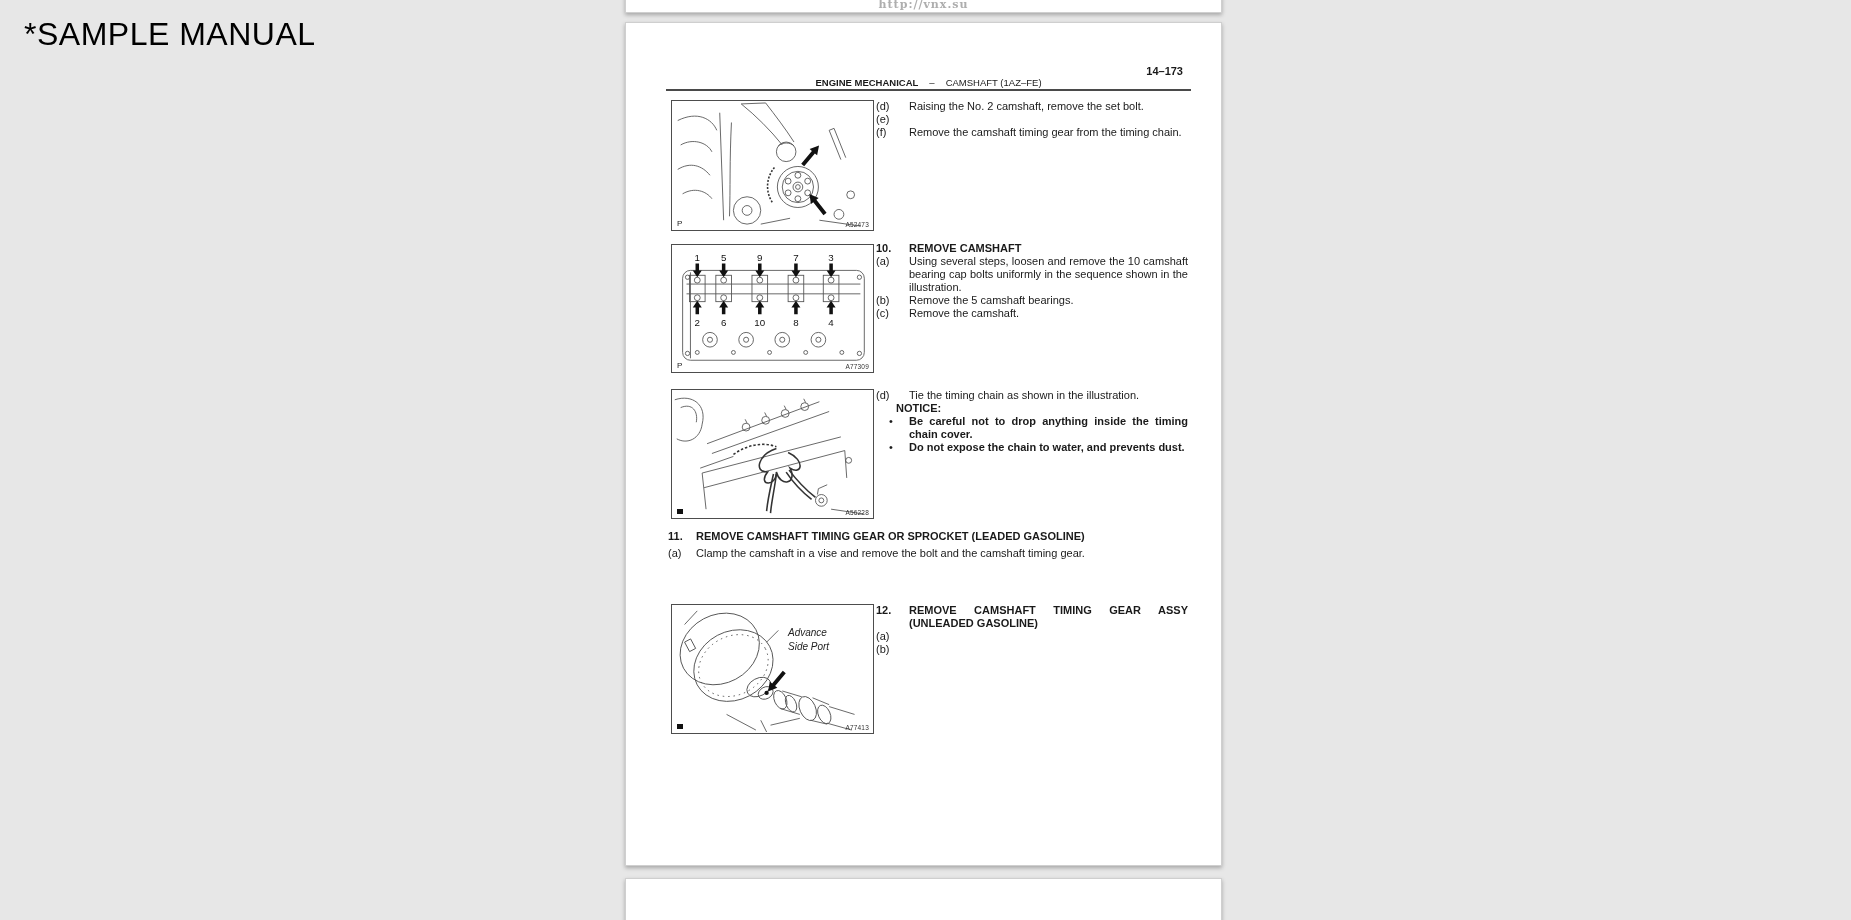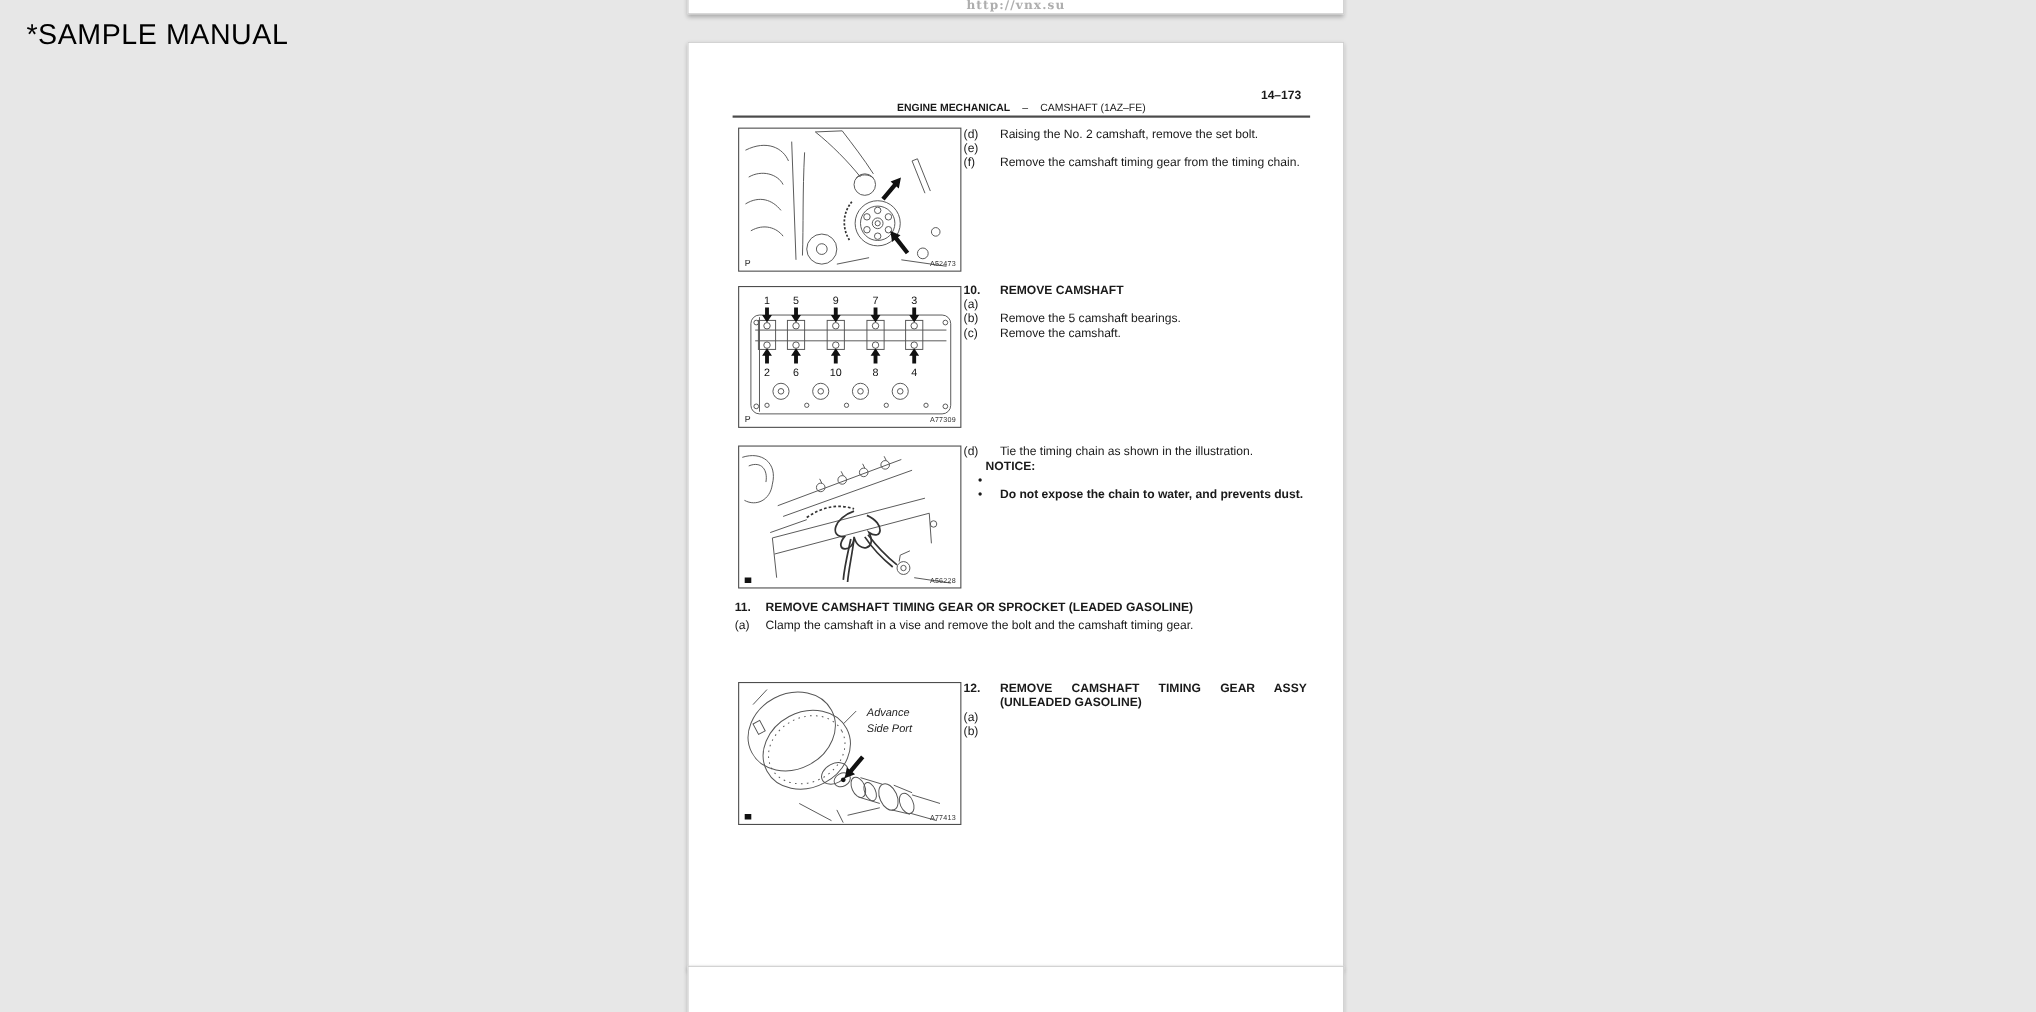--- a/index.html
+++ b/index.html
@@ -1,26 +1,26 @@
 <!DOCTYPE html>
 <html><head>
 <meta charset="utf-8">
 <style>
   * { margin:0; padding:0; box-sizing:border-box; }
   html,body { width:1851px; height:920px; overflow:hidden;
     background:#e7e7e7; font-family:"Liberation Sans", sans-serif; }
 
-  .sample-label { position:absolute; left:24px; top:16px; font-size:26px;
+  .sample-label { position:absolute; left:24px; top:16px; font-size:32px;
     color:#000; letter-spacing:.5px; }
 
   .doc-column { position:absolute; left:625px; top:0; width:597px; height:920px; }
   .page { position:absolute; left:0; width:597px; background:#fff;
     border:1px solid #cfcfcf; box-shadow:0 2px 4px rgba(0,0,0,.28); }
   .page-top { top:-6px; height:19px; }
-  .page-main { top:38px; height:844px; }
+  .page-main { top:22px; height:844px; }
   .page-bottom { top:878px; height:50px; }
 
   .watermark { position:absolute; left:0; right:0; bottom:1px; text-align:center;
     font-family:"DejaVu Serif", serif; font-weight:bold; font-size:11px;
     color:#aeaeae; letter-spacing:1px; }
 
   .page-number { position:absolute; top:42px; right:38px; font-size:11px;
     font-weight:bold; color:#1a1a1a; }
   .page-header { position:absolute; top:54px; left:40px; width:525px;
     text-align:center; font-size:9.5px; color:#1a1a1a; }
@@ -187,20 +187,21 @@
       <div class="fig-code">A77309</div>
     </div>
 
     <div class="tblock" style="top:219px; left:250px; width:312px;">
       <div class="item">
         <span class="lab bold">10.</span>
         <span class="txt bold">REMOVE CAMSHAFT</span>
       </div>
       <div class="item">
         <span class="lab">(a)</span>
+        <span class="txt">Using several steps, loosen and remove the 10 camshaft bearing cap bolts uniformly in the sequence shown in the illustration.</span>
       </div>
       <div class="item">
         <span class="lab">(b)</span>
         <span class="txt">Remove the 5 camshaft bearings.</span>
       </div>
       <div class="item">
         <span class="lab">(c)</span>
         <span class="txt">Remove the camshaft.</span>
       </div>
     </div>
@@ -231,20 +232,21 @@
     </div>
 
     <div class="tblock" style="top:366px; left:250px; width:312px;">
       <div class="item">
         <span class="lab">(d)</span>
         <span class="txt">Tie the timing chain as shown in the illustration.</span>
       </div>
       <div class="notice-title">NOTICE:</div>
       <div class="item">
         <span class="bullet-lab">•</span>
+        <span class="txt bold">Be careful not to drop anything inside the timing chain cover.</span>
       </div>
       <div class="item">
         <span class="bullet-lab">•</span>
         <span class="txt bold">Do not expose the chain to water, and prevents dust.</span>
       </div>
     </div>
 
     <div class="tblock wide" style="top:507px; left:42px; width:523px;">
       <div class="item">
         <span class="lab bold">11.</span>

